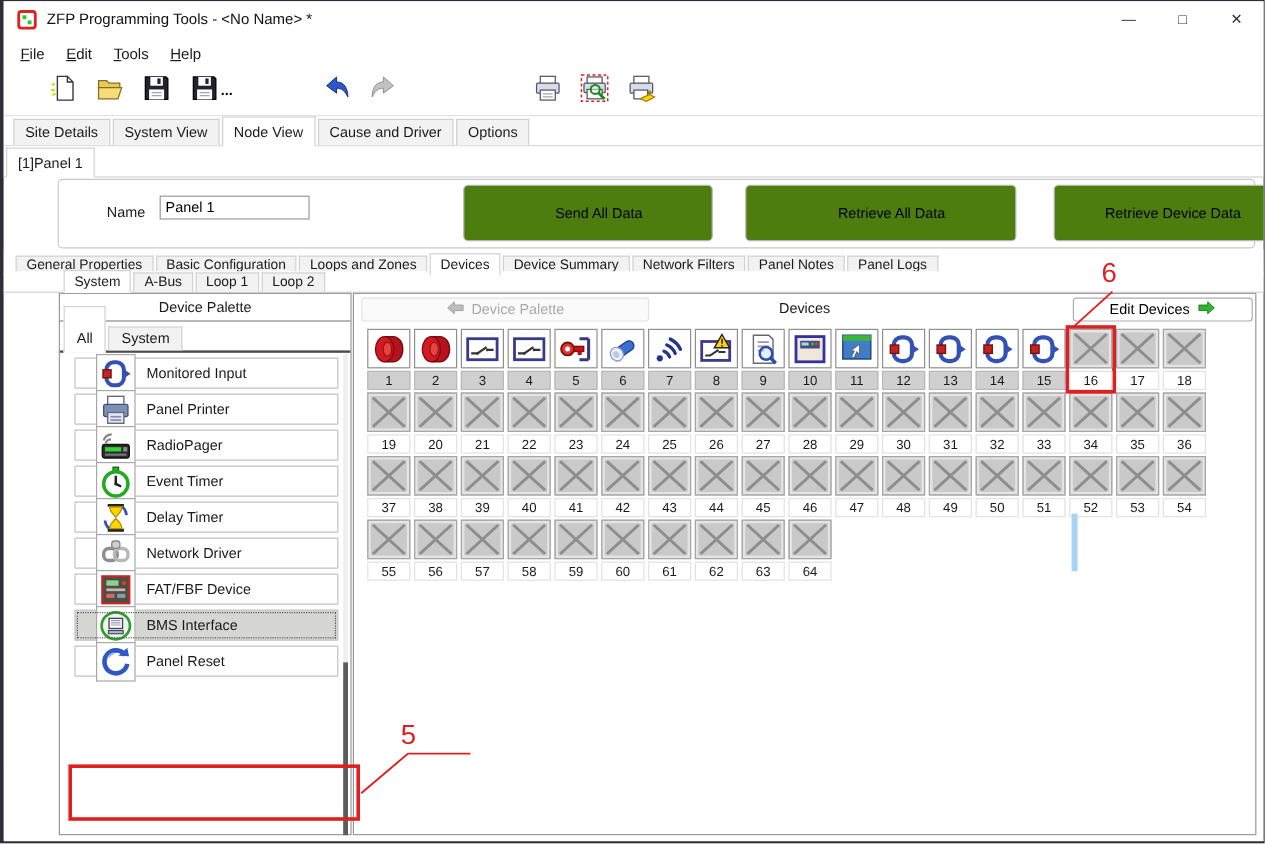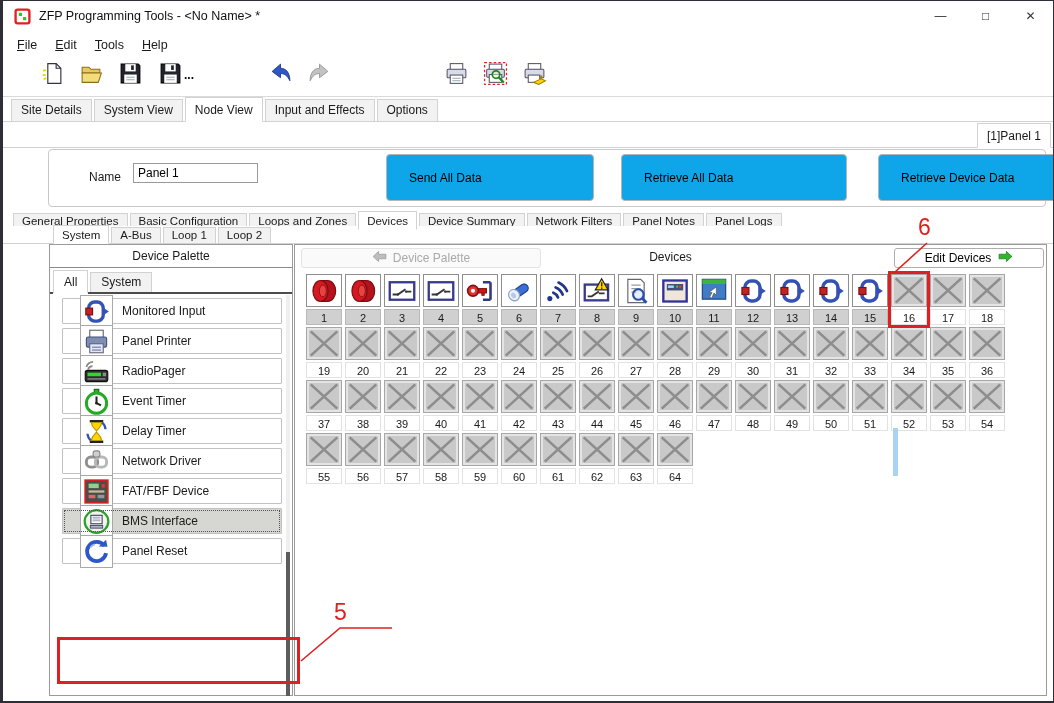--- a/index.html
+++ b/index.html
@@ -22,43 +22,43 @@
   .tg2{margin-left:65px;} .tg3{margin-left:105px;}
   .tool{width:32px;height:30px;border:none;background:transparent;display:flex;align-items:center;justify-content:center;padding:0;}
   .tool svg{width:25px;height:25px;}
   .tool .sfx{font-size:12px;font-weight:bold;margin-left:1px;}
   .toolw{width:46px;}
   
   .tabrow{display:flex;align-items:flex-end;border-bottom:1px solid #d2d2d2;background:#fff;}
   .tab{background:#f2f2f2;border:1px solid #d2d2d2;border-bottom:none;padding:3px 9px 4px;margin-right:2px;font-size:12px;white-space:nowrap;position:relative;}
   .tab.active{background:#fff;padding-top:5px;margin-bottom:-1px;border-bottom:1px solid #fff;z-index:3;}
   .maintabs{top:96px;height:25px;padding-left:8px;}
-  .nodetabs{top:121px;height:26px;padding-left:2px;justify-content:flex-end;}
+  .nodetabs{top:121px;height:26px;padding-left:2px;}
   .subtabs{top:207px;height:22px;padding-left:10px;}
   .subtabs .tab{font-size:11.5px;padding:1px 8px 2px;}
   .subtabs .tab.active{padding-top:3px;}
   .looptabs{top:225px;height:18px;padding-left:50px;}
   .looptabs .tab{font-size:11.5px;padding:1px 8px 2px;}
   .looptabs .tab.active{padding-top:3px;}
   
   .groupbox{position:absolute;top:148px;left:45px;width:998px;height:58px;border:1px solid #c9c9c9;border-radius:4px;box-sizing:border-box;background:#fff;}
   .name-label{position:absolute;left:40px;top:20px;font-size:12px;}
   .name-input{position:absolute;left:84px;top:13px;width:125px;height:20px;border:1px solid #9a9a9a;font-size:12px;padding:0 4px;box-sizing:border-box;font-family:inherit;}
   .hdr-buttons{position:absolute;left:337px;top:4px;display:flex;}
-  .data-btn{height:47px;border:1px solid #b5b5b5;border-radius:4px;background:#0ea5e9;display:flex;align-items:center;justify-content:flex-start;gap:6px;font-size:12px;font-family:inherit;padding:0 4px;box-sizing:border-box;}
+  .data-btn{height:47px;border:1px solid #b5b5b5;border-radius:4px;background:#4d7c0f;display:flex;align-items:center;justify-content:center;gap:6px;font-size:12px;font-family:inherit;padding:0 20px;box-sizing:border-box;}
   .data-btn .lbl{white-space:nowrap;}
   
   .panels{position:absolute;top:243px;left:0;right:0;bottom:5px;}
   .panel{position:absolute;top:0;bottom:0;border:1px solid #9a9a9a;box-sizing:border-box;background:#fff;}
   .palette{left:46px;width:244px;}
   .devices{left:291px;width:753px;}
   .pal-header{height:22px;line-height:22px;text-align:center;border-bottom:1px solid #8a8a8a;font-size:12px;}
   .pal-tabs{display:flex;align-items:flex-end;height:26px;border-bottom:2px solid #4c4c4c;padding-left:3px;box-sizing:border-box;}
   .pal-tabs .tab{font-size:12px;padding:2px 10px 3px;}
-  .pal-tabs .tab.active{margin-bottom:-2px;border-bottom:2px solid #fff;padding-top:4px;}
+  .pal-tabs .tab.active{margin-bottom:-2px;border-bottom:2px solid #fff;padding-top:19px;}
   .pal-list{position:absolute;top:53px;left:12px;right:10px;}
   .pal-item{height:26px;box-sizing:border-box;border:1px solid #c2c2c2;border-radius:1px;background:#fff;display:flex;align-items:center;gap:9px;margin-bottom:4px;padding-left:18px;}
   .pal-item .icon-box{width:33px;height:33px;box-sizing:border-box;border:1px solid #a8a8a8;background:#fff;display:flex;align-items:center;justify-content:center;flex:none;margin-left:-1px;}
   .pal-item .icon-box svg{width:27px;height:27px;}
   .pal-item .plabel{font-size:12px;}
   .pal-item.selected{background:#d6d6d2;outline:1px dotted #555;outline-offset:-3px;}
   .pal-scroll-track{position:absolute;right:2px;top:50px;bottom:2px;width:4px;background:#efefef;}
   .pal-scroll-thumb{position:absolute;right:2px;top:307px;height:144px;width:4px;background:#5c5c5c;}
   
   .dev-header{position:relative;height:26px;}
@@ -184,21 +184,21 @@
               <path d="M18.5 17 v-3.2" stroke="#a08000" stroke-width="2"></path>
             </svg></span>
         </button>
       </div>
     </div>
 
   <div class="band tabrow maintabs" id="maintabs">
       <div class="tab">Site Details</div>
       <div class="tab">System View</div>
       <div class="tab active">Node View</div>
-      <div class="tab">Input and Effects</div>
+      <div class="tab">Cause and Driver</div>
       <div class="tab">Options</div>
     </div>
   <div class="band tabrow nodetabs" id="nodetabs">
       <div class="tab active">[1]Panel 1</div>
     </div>
 
   <div class="groupbox">
     <span class="name-label">Name</span>
     <input class="name-input" value="Panel 1" style="">
     <div class="hdr-buttons" id="hdrbuttons">

